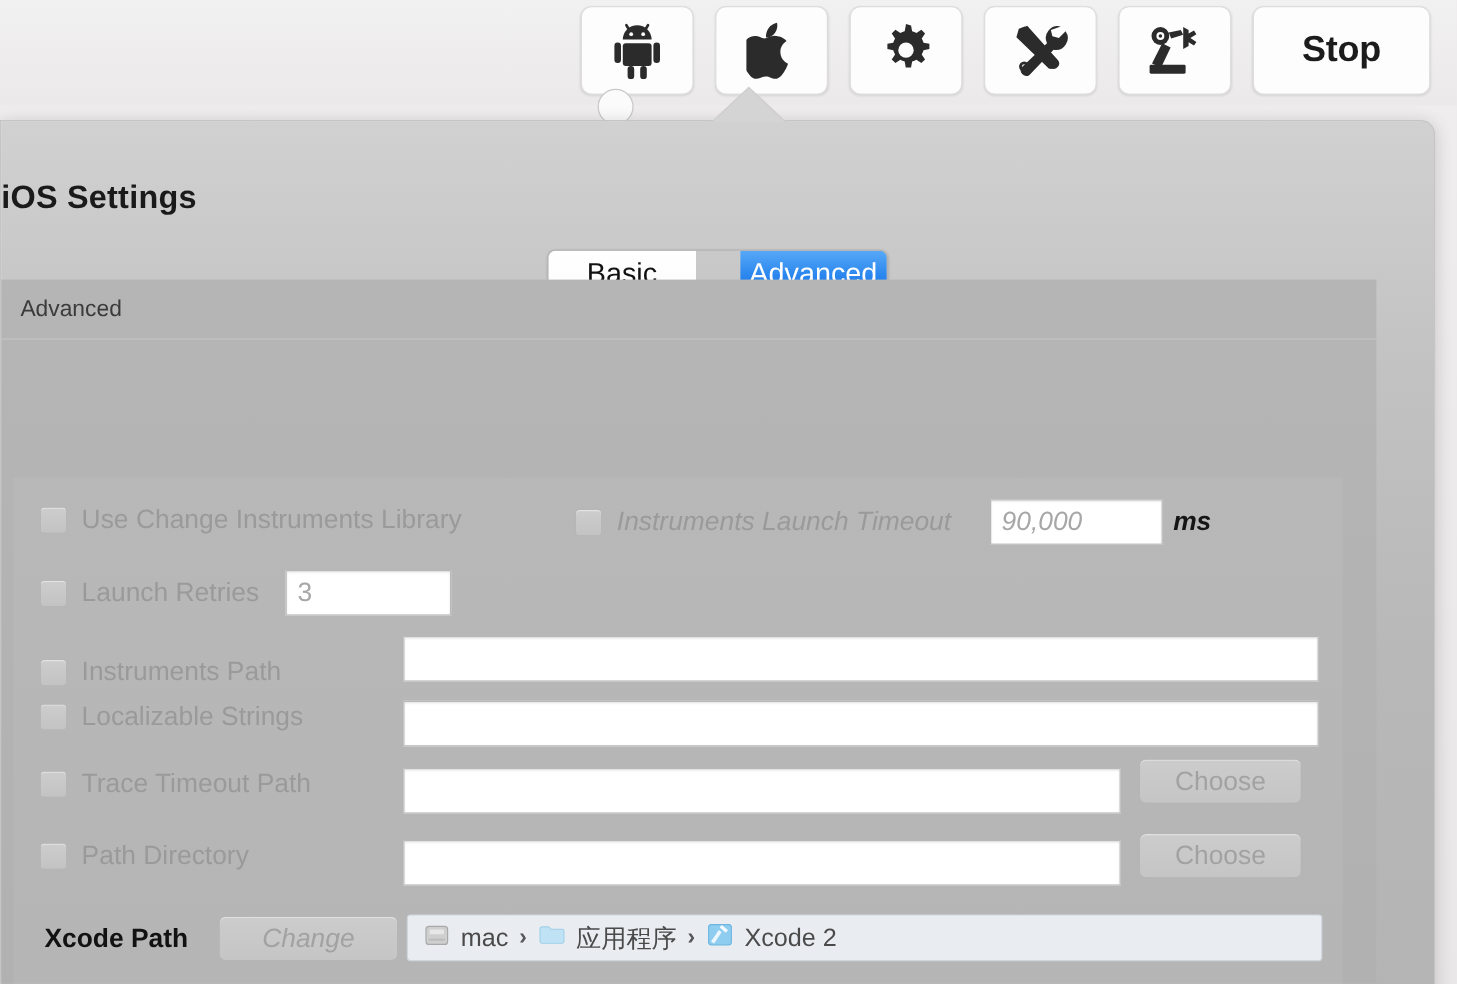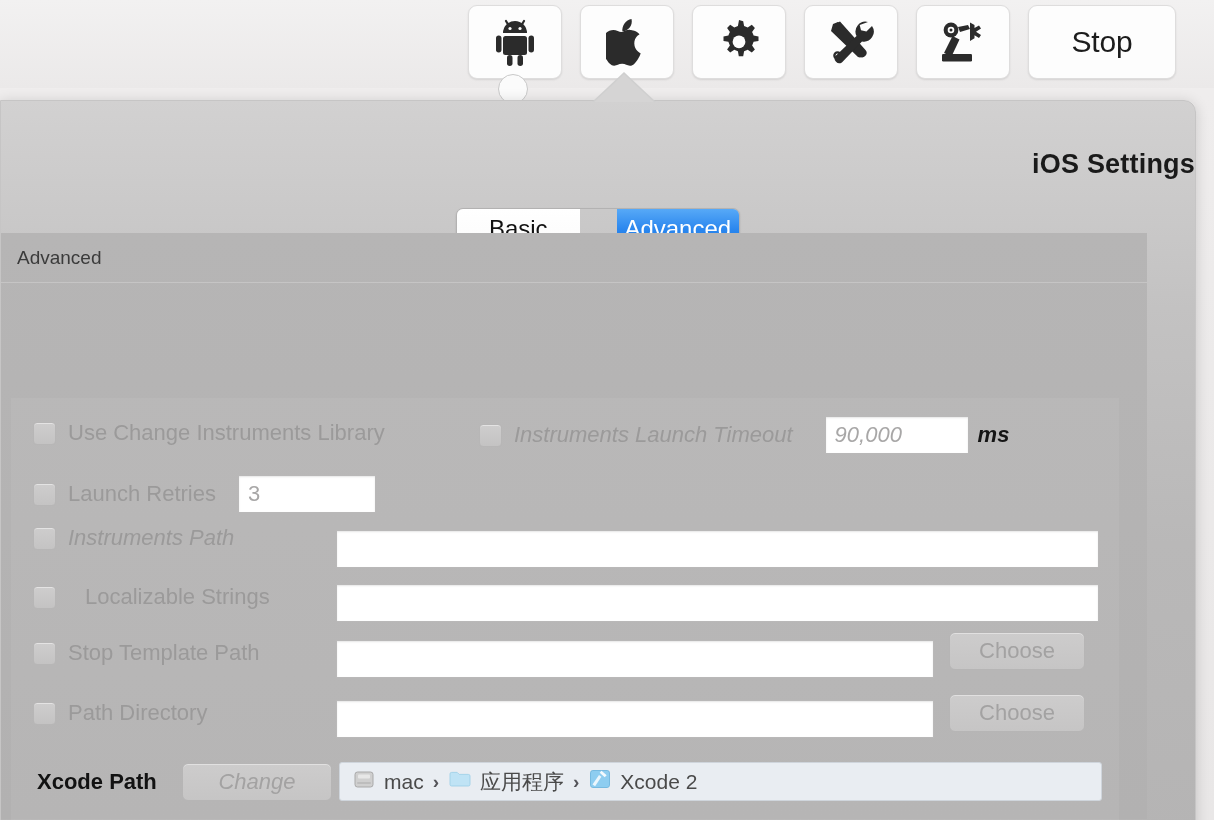--- a/index.html
+++ b/index.html
@@ -41,21 +41,21 @@
     background: #fdfdfd;
     border: 1px solid #dedddd;
     border-radius: 9px;
     box-shadow: 0 1px 2px rgba(0,0,0,0.10);
     display: flex;
     align-items: center;
     justify-content: center;
     box-sizing: border-box;
     cursor: pointer;
   }
-  .tb-btn:last-child { margin-right: 38px; }
+  .tb-btn:last-child { margin-right: 22px; font-weight: bold; }
   .tb-btn.wide { width: 148px; }
   .tb-btn svg { display: block; }
   .tb-label {
     font-size: 30px;
     color: #1c1c1c;
     letter-spacing: -0.2px;
   }
 
   
   #android-nub {
@@ -99,21 +99,21 @@
     border-top-right-radius: 12px;
     border-bottom-right-radius: 12px;
     box-shadow: 0 2px 14px rgba(0,0,0,0.16);
     box-sizing: border-box;
     z-index: 4;
     overflow: hidden;
   }
 
   #popover-title {
     margin-top: 48px;
-    text-align: right;
+    text-align: left;
     font-size: 27px;
     font-weight: bold;
     color: #1a1a1a;
     letter-spacing: 0.2px;
   }
 
   
   #segmented {
     margin: 28px auto 0 auto;
     width: 284px;
@@ -385,35 +385,35 @@
       <div class="tfield" style="width:144px; margin-left:32px;">90,000</div>
       <div class="unit-label">ms</div>
     </div>
 
     <div class="row" style="left:32px; top:242px;">
       <div class="cbx"></div>
       <div class="cb-label">Launch Retries</div>
       <div class="tfield" style="width:138px; margin-left:22px;">3</div>
     </div>
 
-    <div class="row" style="left:32px; top:292px;font-style:italic;">
+    <div class="row" style="left:32px; top:314px;">
       <div class="cbx"></div>
       <div class="cb-label">Instruments Path</div>
     </div>
     <div class="tfield" style="position:absolute; left:335px; top:297px; width:763px;"></div>
 
-    <div class="row" style="left:32px; top:351px;gap:17px;">
+    <div class="row" style="left:32px; top:351px;">
       <div class="cbx"></div>
       <div class="cb-label">Localizable Strings</div>
     </div>
     <div class="tfield" style="position:absolute; left:335px; top:351px; width:763px;"></div>
 
     <div class="row" style="left:32px; top:407px;">
       <div class="cbx"></div>
-      <div class="cb-label">Stop Template Path</div>
+      <div class="cb-label">Trace Timeout Path</div>
     </div>
     <div class="tfield" style="position:absolute; left:335px; top:407px; width:598px;"></div>
     <div class="btn-disabled" style="position:absolute; left:948px; top:399px; width:136px;">Choose</div>
 
     <div class="row" style="left:32px; top:467px;">
       <div class="cbx"></div>
       <div class="cb-label">Path Directory</div>
     </div>
     <div class="tfield" style="position:absolute; left:335px; top:467px; width:598px;"></div>
     <div class="btn-disabled" style="position:absolute; left:948px; top:461px; width:136px;">Choose</div>

